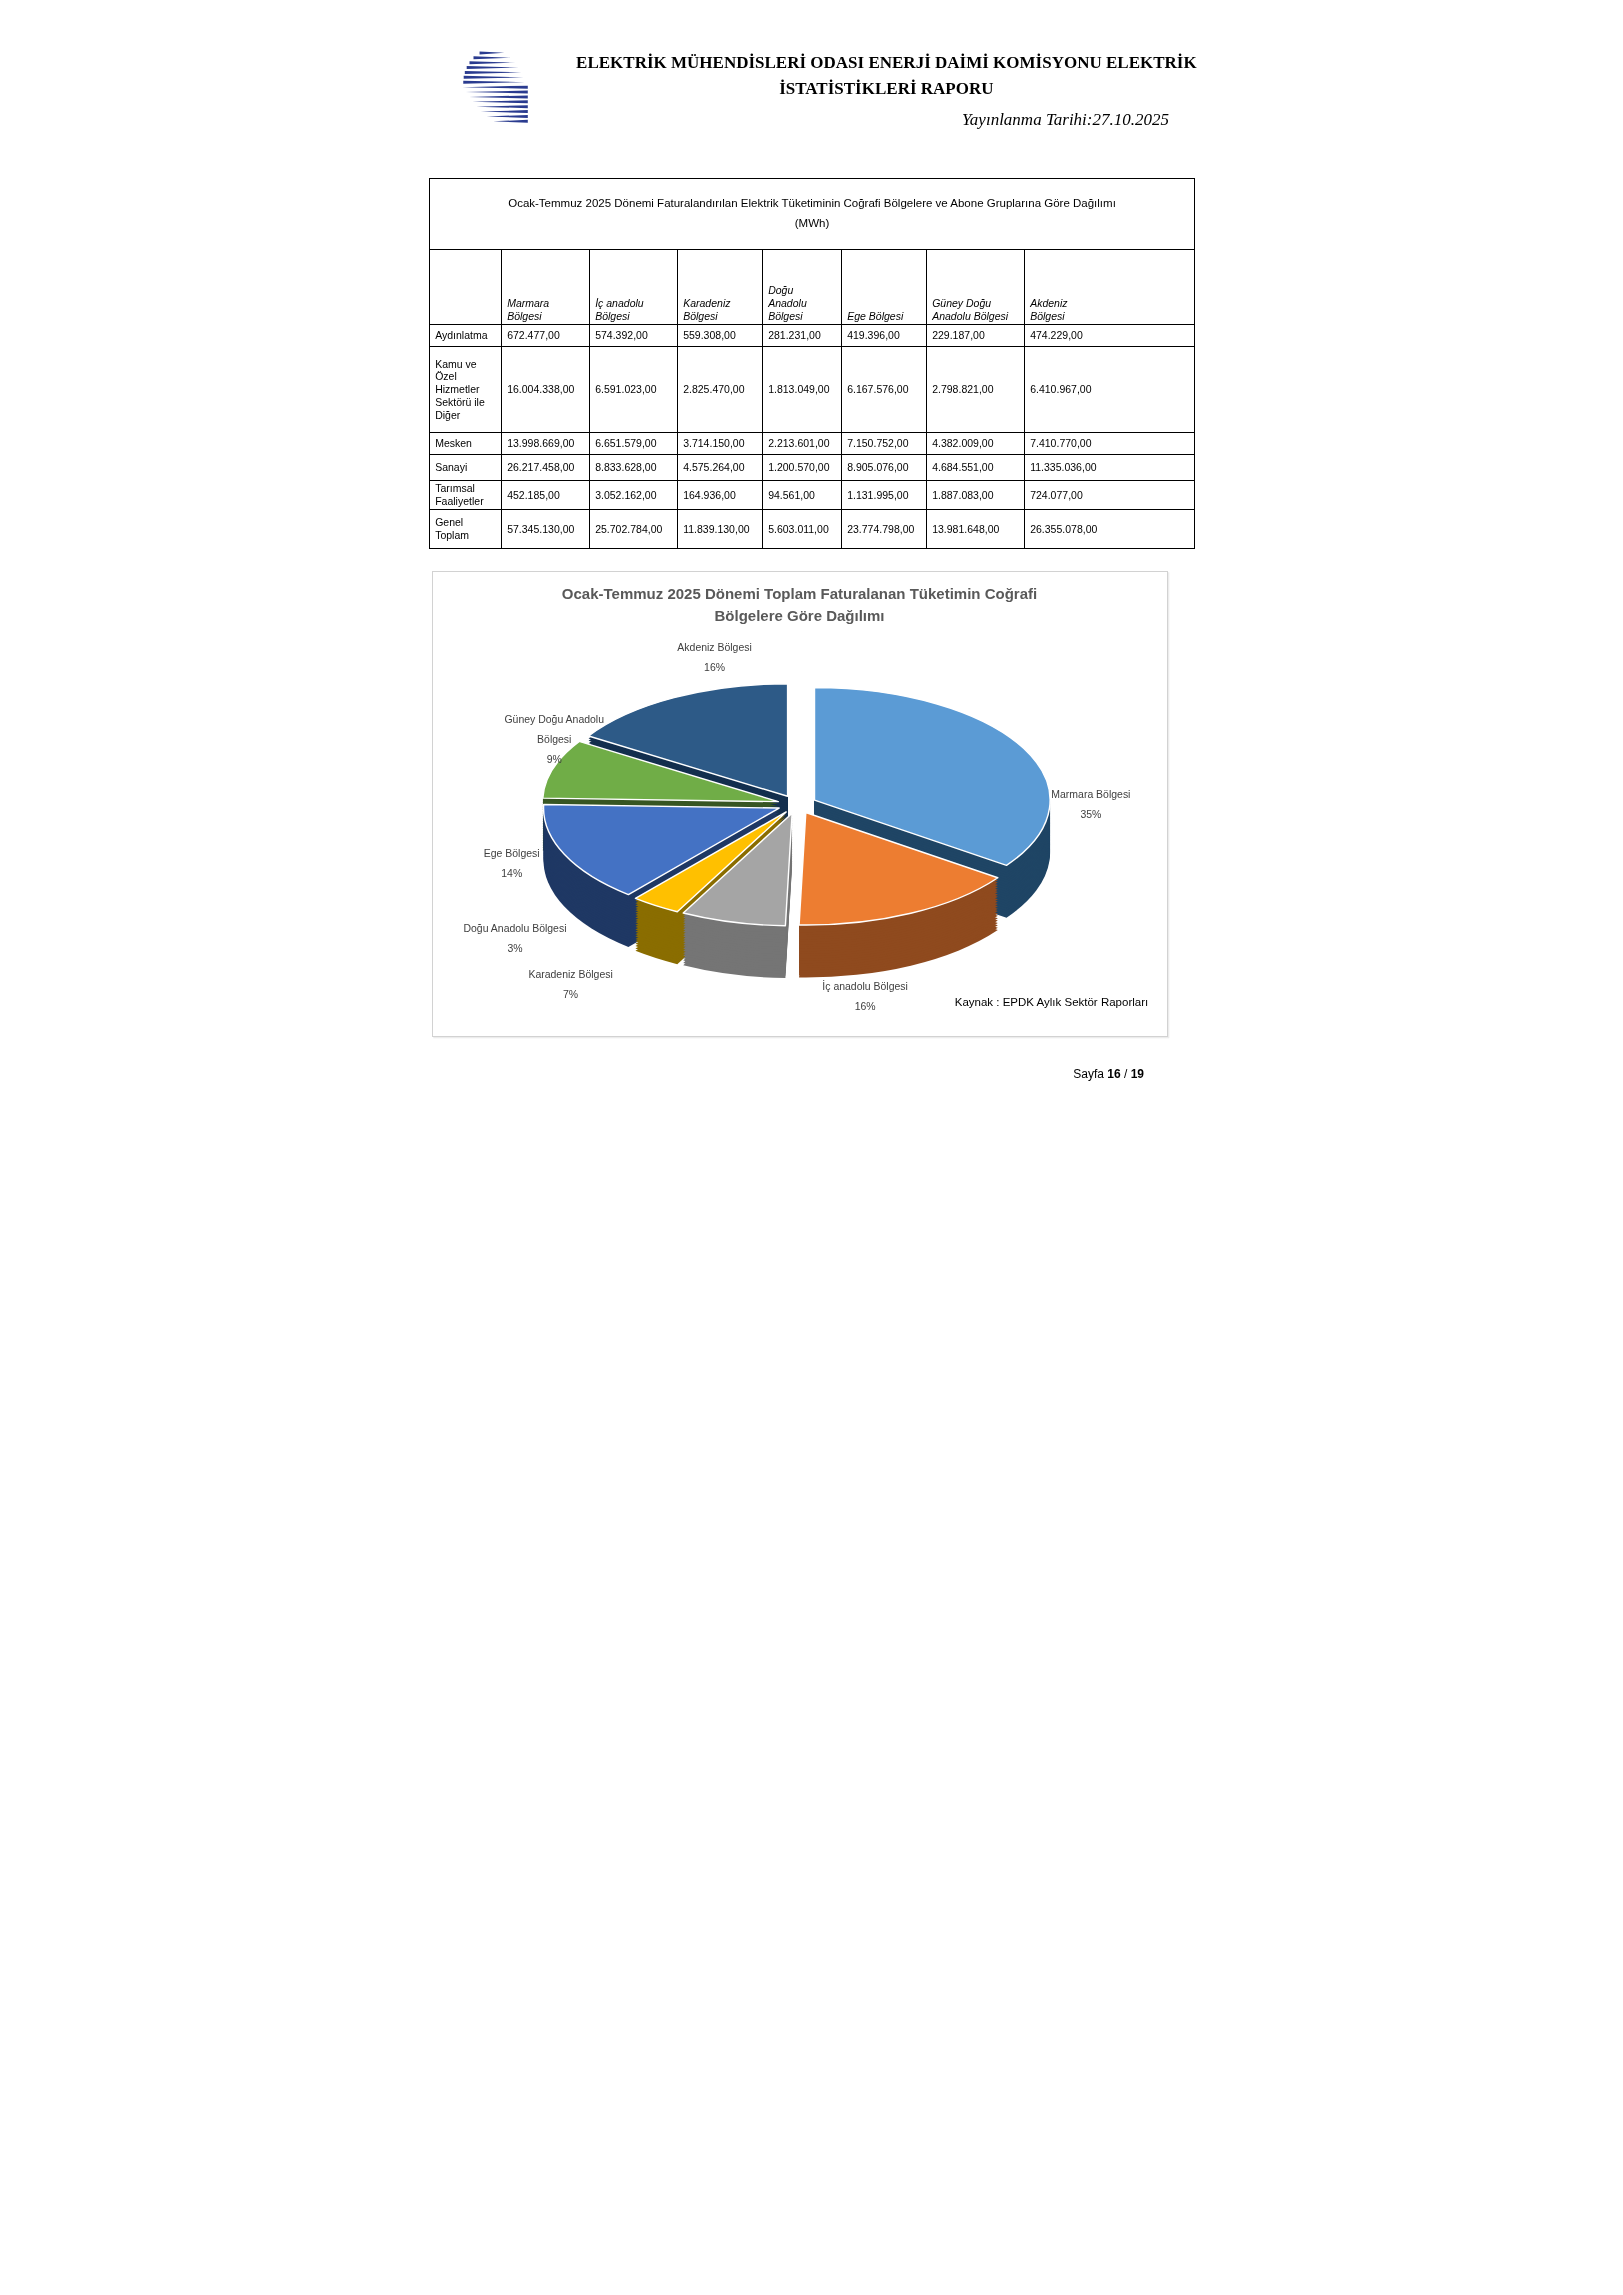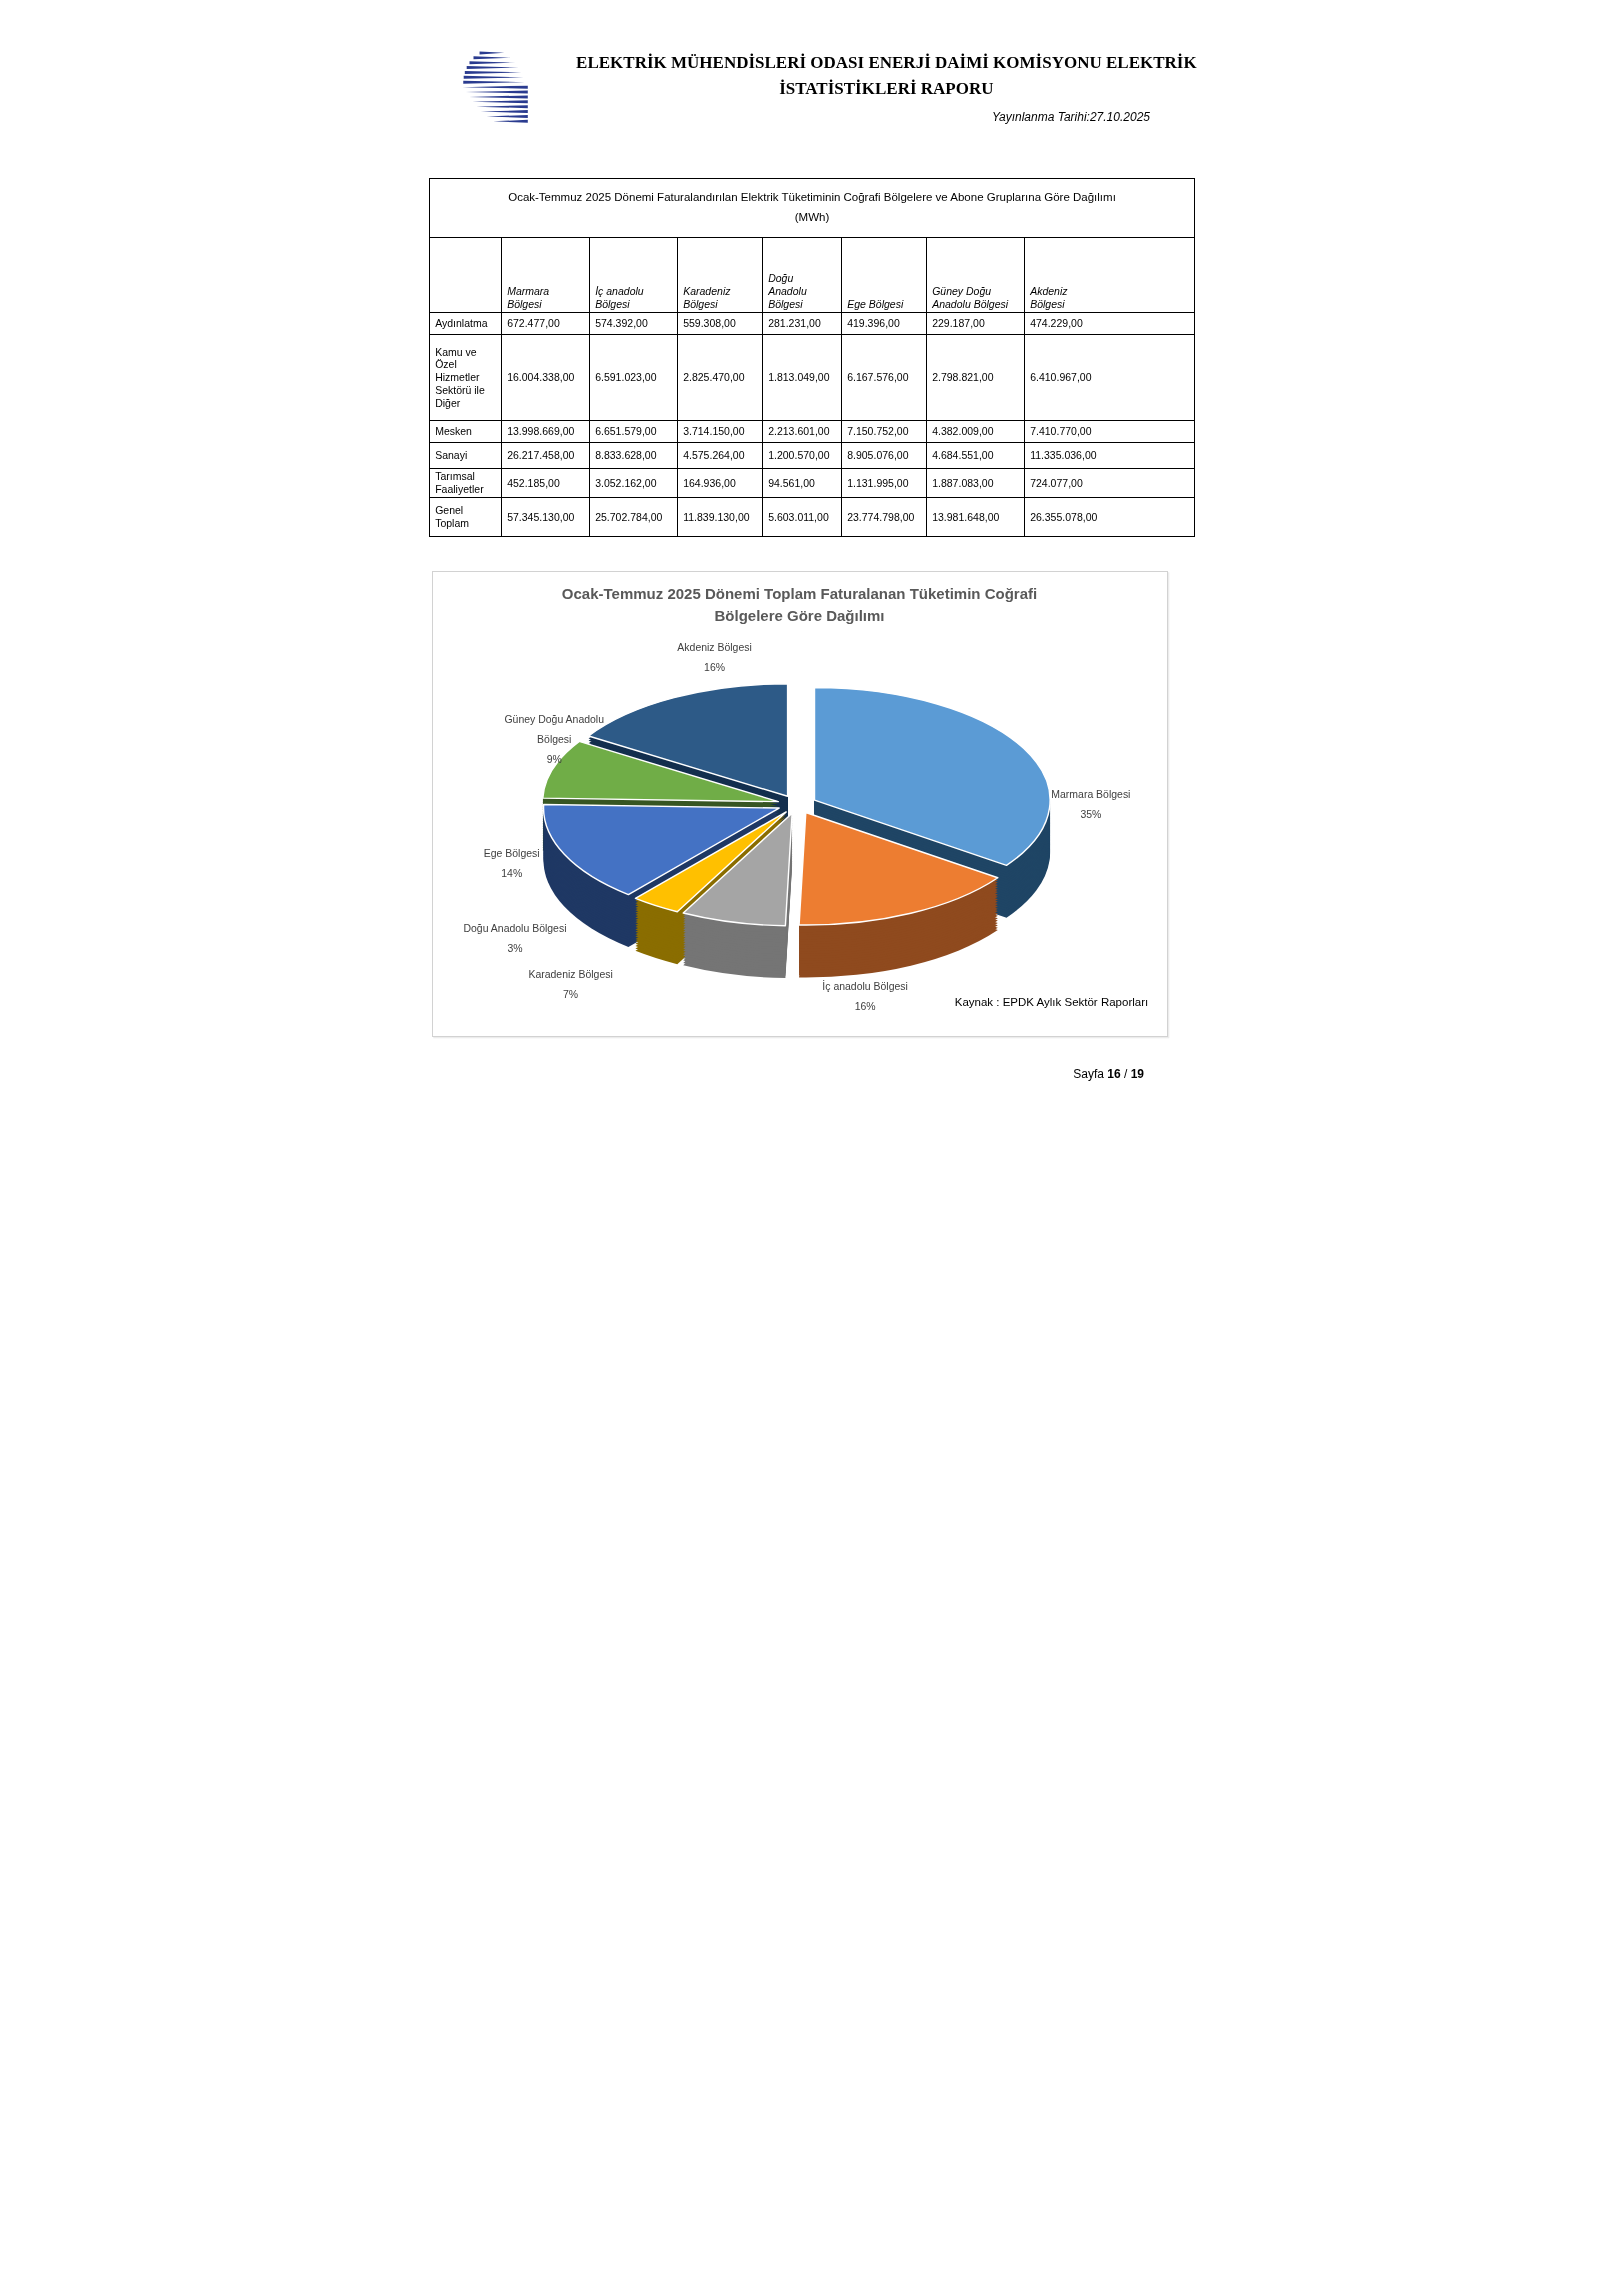--- a/index.html
+++ b/index.html
@@ -9,22 +9,22 @@
     font-family:"Liberation Sans", sans-serif; color:#000;
   }
   
   .logo{position:absolute; left:54px; top:42px; width:73px; height:84px;}
   .doc-title{
     position:absolute; left:168px; right:18.3px; top:50px;
     text-align:center; font-family:"Liberation Serif", serif;
     font-weight:bold; font-size:17px; line-height:1.5; color:#000;
   }
   .pub-date{
-    position:absolute; right:67px; top:110px;
-    font-family:Liberation Sans, sans-serif; font-style:italic; font-size:12px;
+    position:absolute; right:48px; top:110px;
+    font-family:Liberation Serif, serif; font-style:italic; font-size:17px;
   }
   
   .tbl-wrap{position:absolute; left:23px; top:178px; width:766px;}
   table.data{
     border-collapse:collapse; table-layout:fixed; width:766px;
     font-size:10.5px; line-height:1.22;
   }
   table.data th, table.data td{
     border-left:0.7px solid #000; border-right:0.7px solid #000;
     border-top:1px solid #000; border-bottom:1px solid #000;
@@ -96,21 +96,21 @@
         <col style="width:72px">
           <col style="width:88px">
           <col style="width:88px">
           <col style="width:85px">
         <col style="width:79px">
           <col style="width:85px">
           <col style="width:98px">
           <col style="width:170px">
       </colgroup>
       <thead>
-        <tr style="height:59px">
+        <tr style="height:71px">
           <td class="title-cell" colspan="8">
             <span>Ocak-Temmuz 2025 Dönemi Faturalandırılan Elektrik Tüketiminin Coğrafi Bölgelere ve Abone Gruplarına Göre Dağılımı</span><br>
             <span>(MWh)</span>
           </td>
         </tr>
         <tr style="height:75px">
           <th></th>
           <th>Marmara
 Bölgesi</th>
           <th>İç anadolu

